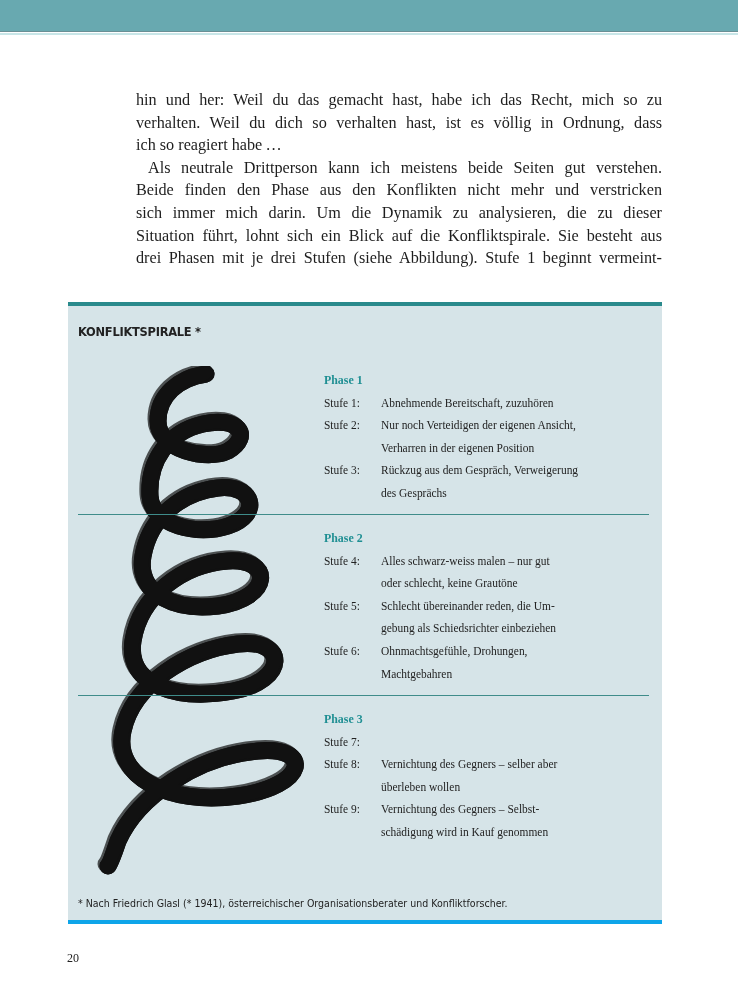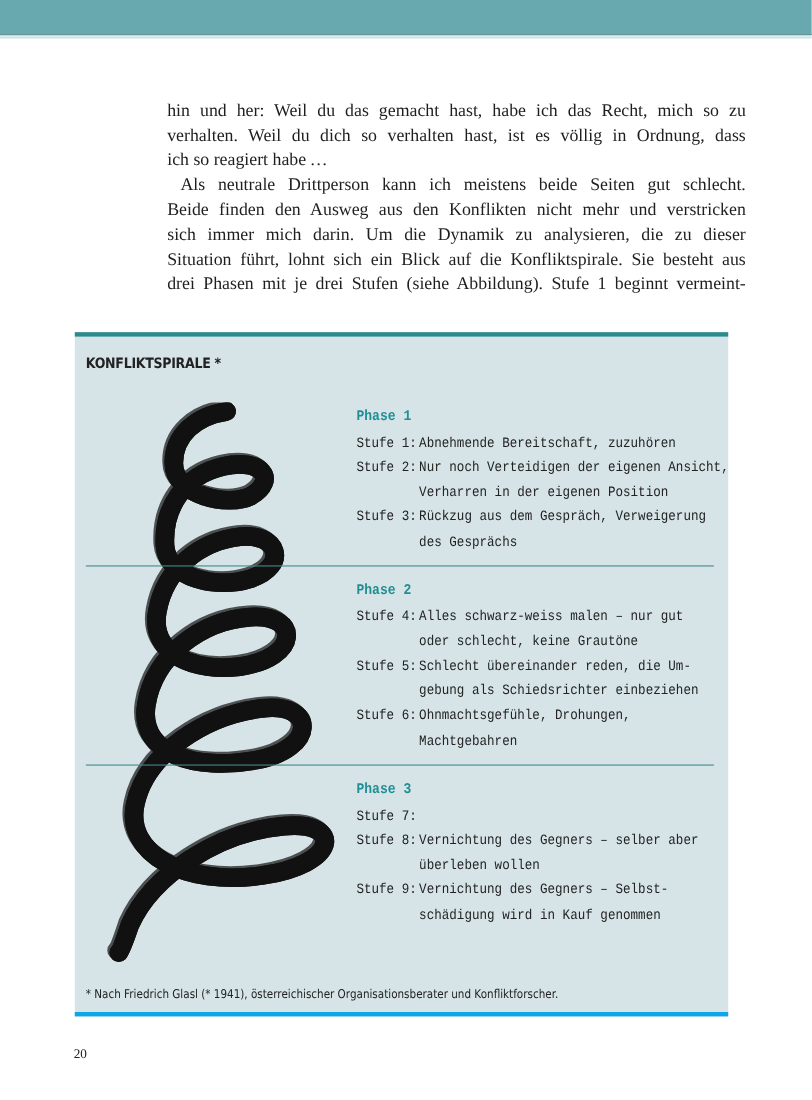--- a/index.html
+++ b/index.html
@@ -2,35 +2,35 @@
 <html><head>
 <meta charset="utf-8">
 <style>
   * { margin: 0; padding: 0; box-sizing: border-box; }
   html, body { width: 738px; height: 1000px; background: #ffffff; overflow: hidden; }
   body { position: relative; font-family: "Liberation Serif", serif; color: #222; }
 
   .top-bar { position: absolute; left: 0; top: 0; width: 738px; height: 32px; background: #68a9b0; border-bottom: 1px solid #6a8f95; }
   .top-bar-line { position: absolute; left: 0; top: 33px; width: 738px; height: 2px; background: #c8e6e8; }
 
-  .body-text { position: absolute; left: 152px; top: 89px; width: 526px; font-family: "Liberation Serif", serif; font-size: 16.2px; line-height: 22.6px; color: #1e1e1e; text-align: justify; }
+  .body-text { position: absolute; left: 136px; top: 89px; width: 526px; font-family: "Liberation Serif", serif; font-size: 16.2px; line-height: 22.6px; color: #1e1e1e; text-align: justify; }
   .body-text p { margin: 0; }
   .body-text .line { display: block; text-align: justify; text-align-last: justify; white-space: nowrap; }
   .body-text .line.last { text-align-last: left; }
 
   .box { position: absolute; left: 68px; top: 302px; width: 594px; height: 622px; background: #d6e4e8; border-top: 4px solid #2a8a8c; border-bottom: 4px solid #0ea5e9; }
   .box-title { position: absolute; left: 10px; top: 18px; font-family: "DejaVu Sans", sans-serif; font-weight: bold; font-size: 13px; letter-spacing: -0.3px; color: #222; transform: scaleX(0.88); transform-origin: left; }
 
   .divider { position: absolute; left: 10px; width: 571px; height: 1px; background: #3f8c8a; }
   .divider.d1 { top: 208px; }
   .divider.d2 { top: 389px; }
 
   .spiral { position: absolute; left: 20px; top: 60px; width: 240px; height: 510px; }
 
-  .phase { position: absolute; left: 256px; width: 340px; font-family: Liberation Mono, monospace; font-size: 13px; line-height: 22.6px; color: #222; }
+  .phase { position: absolute; left: 256px; width: 340px; font-family: Liberation Serif, serif; font-size: 13px; line-height: 22.6px; color: #222; }
   .phase-title { color: #1f8f93; font-weight: bold; font-size: 13.5px; transform: scaleX(0.88); transform-origin: left; display: block; }
   .stage { display: flex; }
   .stage-label { width: 57px; flex: none; white-space: nowrap; transform: scaleX(0.88); transform-origin: left; }
   .stage-text { flex: 1; }
   .stage-text span { display: block; white-space: nowrap; transform: scaleX(0.88); transform-origin: left; }
 
   .phase.p1 { top: 63px; }
   .phase.p2 { top: 221px; }
   .phase.p3 { top: 402px; }
 
@@ -44,22 +44,22 @@
 <div class="top-bar"></div>
 <div class="top-bar-line"></div>
 
 <div class="body-text">
   <p>
     <span class="line">hin und her: Weil du das gemacht hast, habe ich das Recht, mich so zu</span>
     <span class="line">verhalten. Weil du dich so verhalten hast, ist es völlig in Ordnung, dass</span>
     <span class="line last">ich so reagiert habe …</span>
   </p>
   <p>
-    <span class="line" style="padding-left:12px">Als neutrale Drittperson kann ich meistens beide Seiten gut schlecht.</span>
-    <span class="line">Beide finden den Ausweg aus den Konflikten nicht mehr und verstricken</span>
+    <span class="line" style="padding-left:12px">Als neutrale Drittperson kann ich meistens beide Seiten gut verstehen.</span>
+    <span class="line">Beide finden den Phase aus den Konflikten nicht mehr und verstricken</span>
     <span class="line">sich immer mich darin. Um die Dynamik zu analysieren, die zu dieser</span>
     <span class="line">Situation führt, lohnt sich ein Blick auf die Konfliktspirale. Sie besteht aus</span>
     <span class="line">drei Phasen mit je drei Stufen (siehe Abbildung). Stufe 1 beginnt vermeint-</span>
   </p>
 </div>
 
 <div class="box">
   <div class="box-title">KONFLIKTSPIRALE *</div>
 
   <svg class="spiral" viewBox="0 0 240 510" xmlns="http://www.w3.org/2000/svg">

